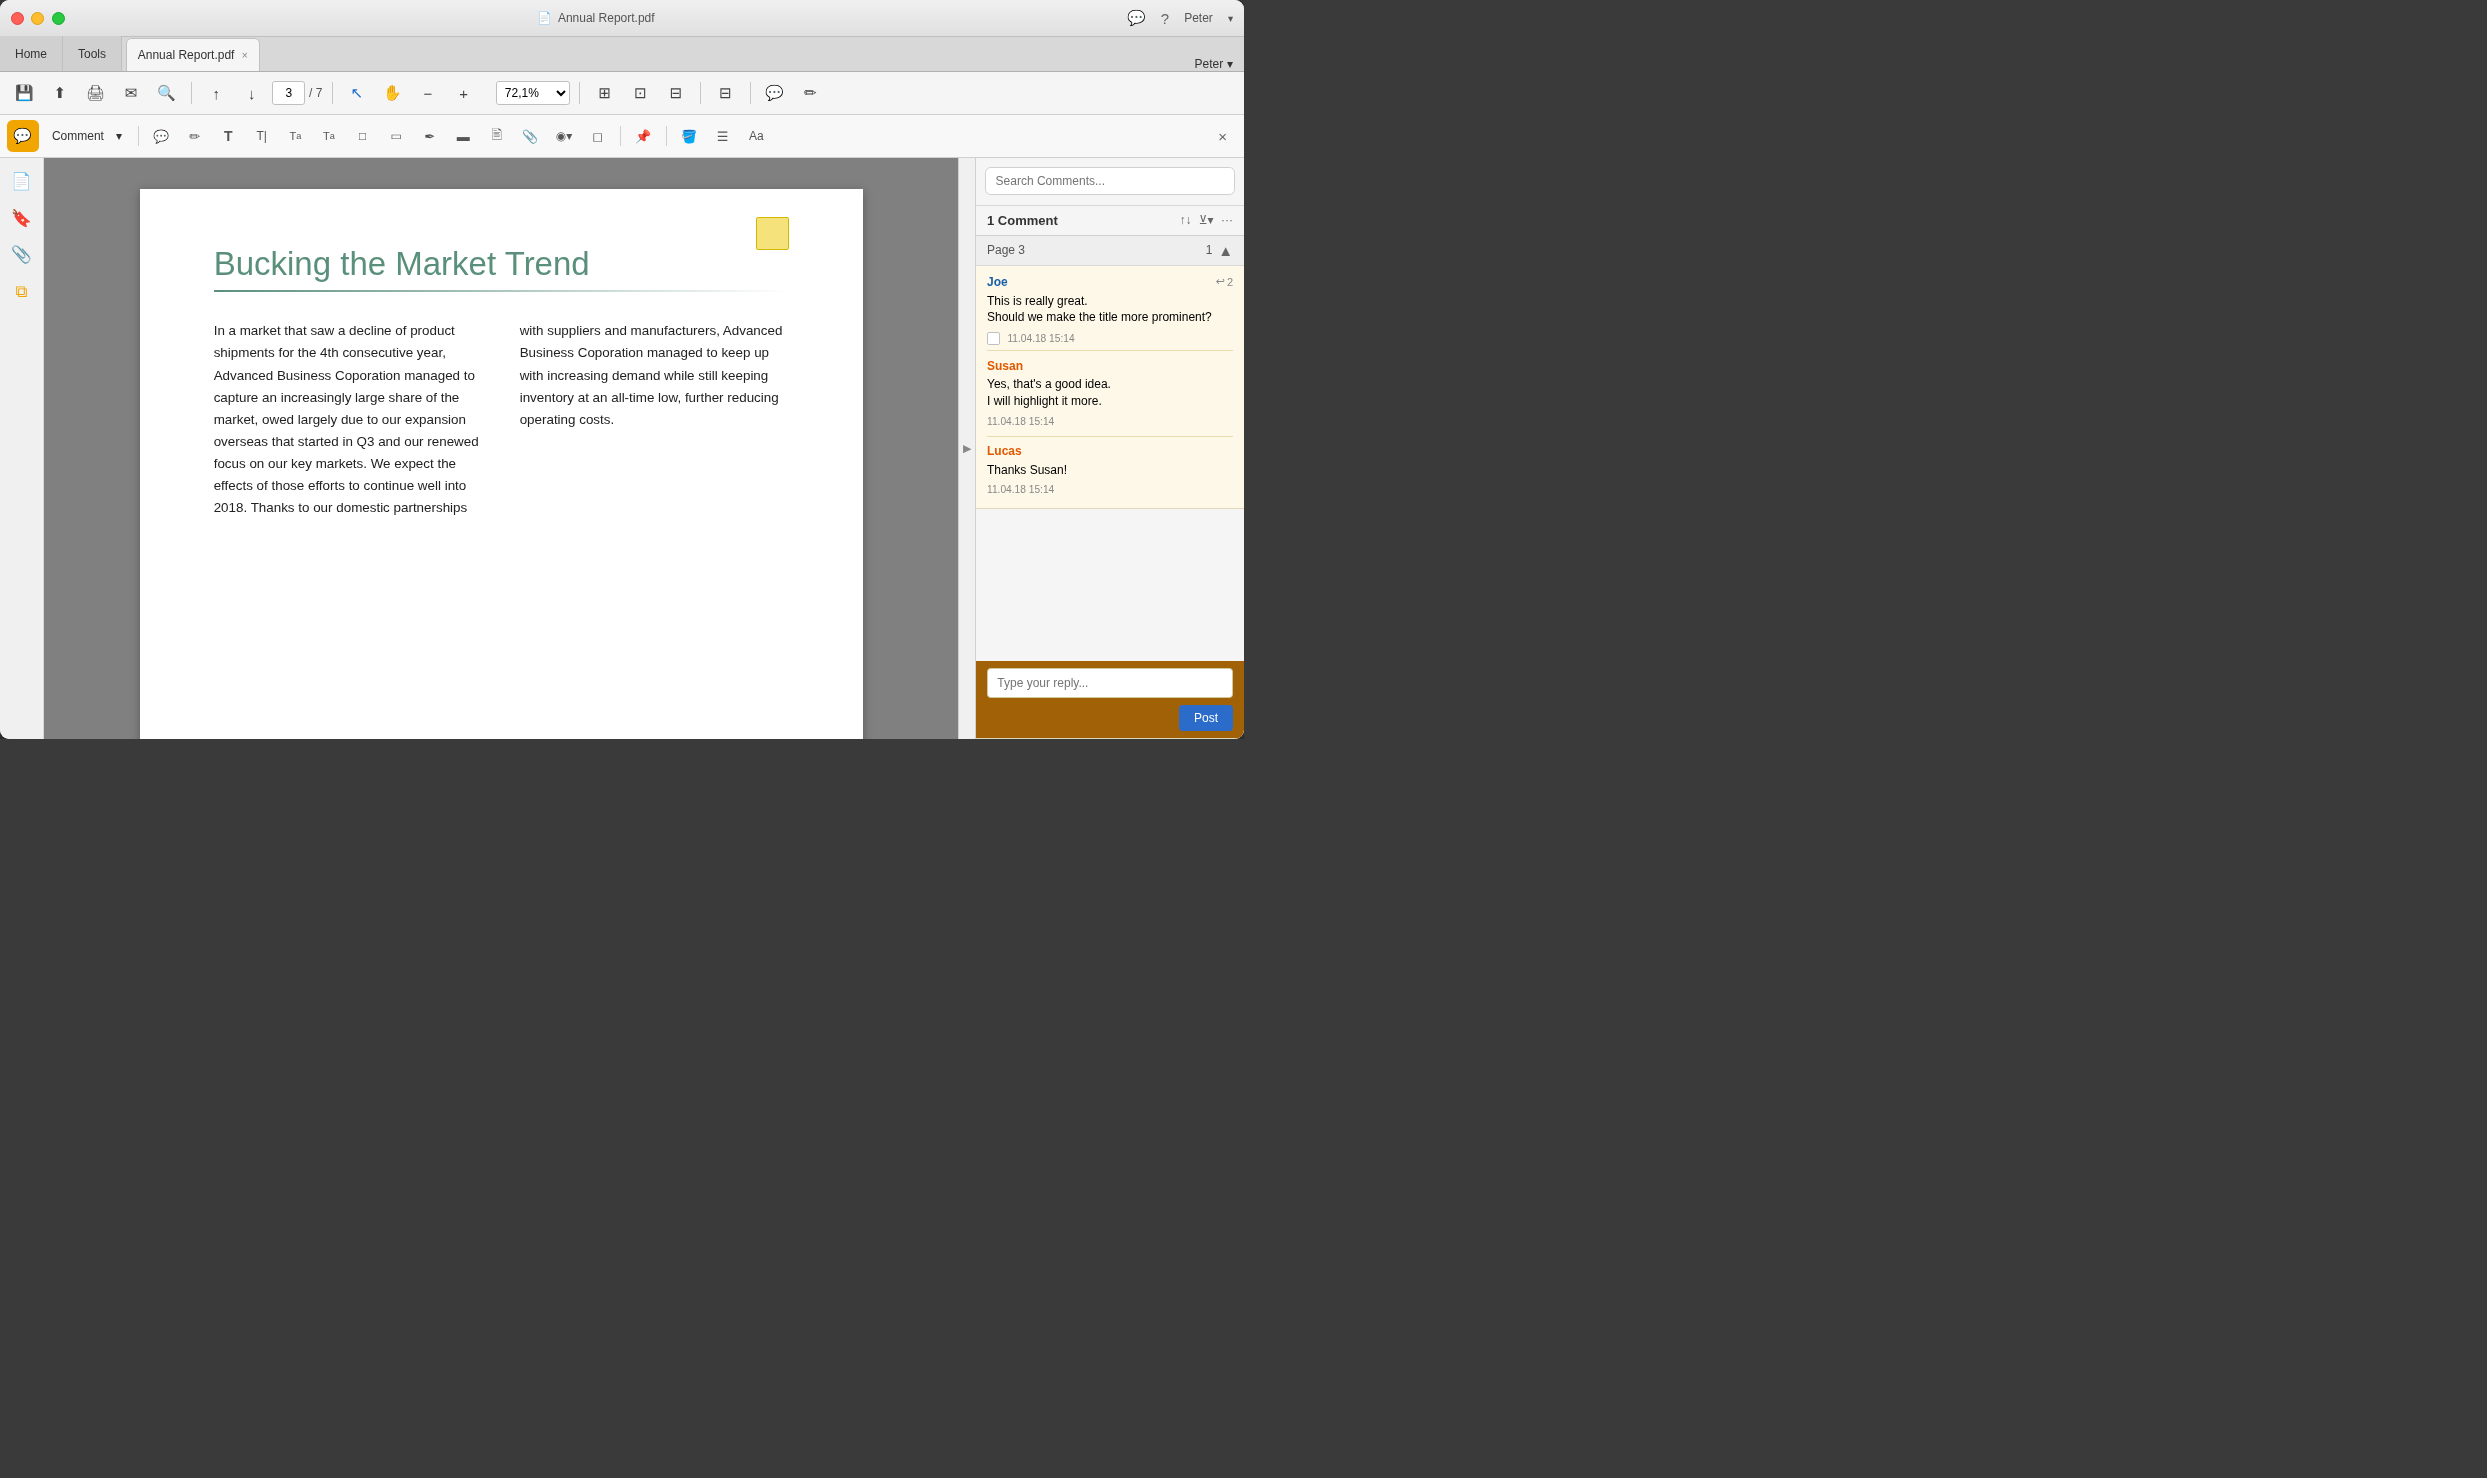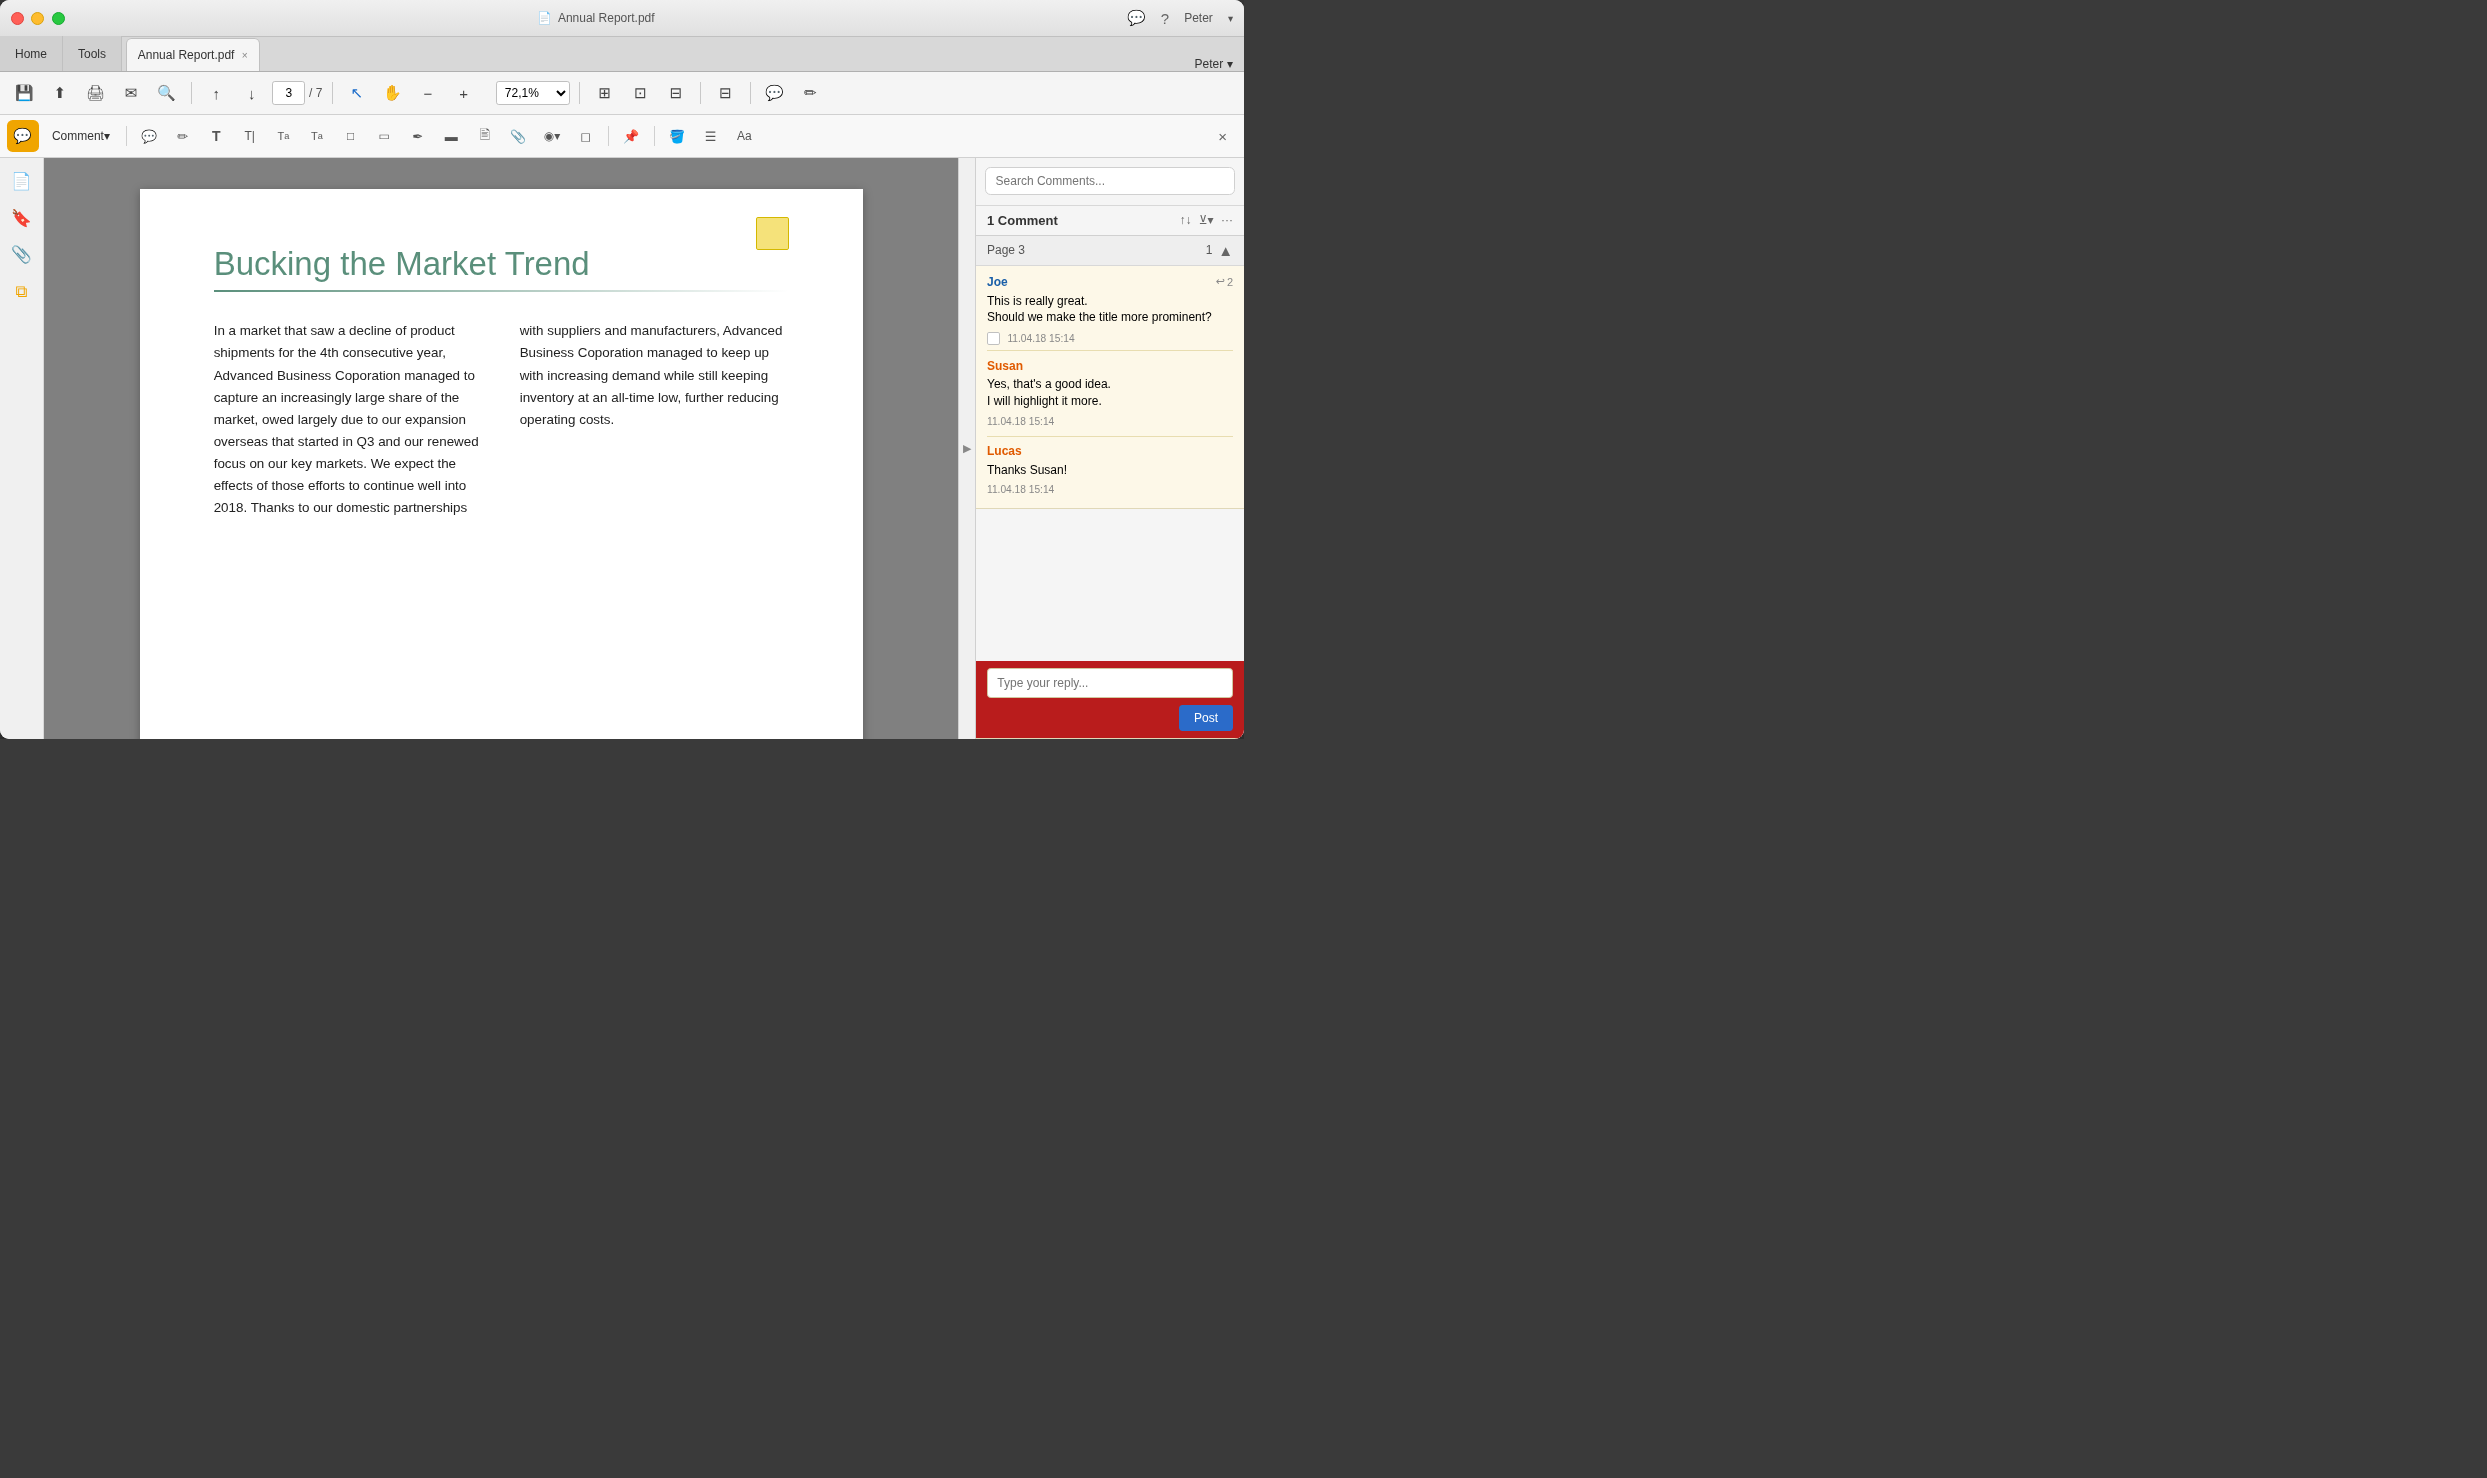--- a/index.html
+++ b/index.html
@@ -32,21 +32,21 @@
     .toolbar-btn { width: 30px; height: 30px; display: flex; align-items: center; justify-content: center; cursor: pointer; border-radius: 3.7px; color: #444; font-size: 15px; }
     .toolbar-separator { width: 0.9px; height: 22px; background: #c8c8c8; margin: 0 3.7px; }
     .page-nav { display: flex; align-items: center; gap: 3.7px; }
     .page-input { width: 33px; height: 24px; border: 0.9px solid #c0c0c0; border-radius: 2.8px; text-align: center; font-size: 12px; background: white; }
     .page-total { font-size: 12px; color: #555; }
     .zoom-select { height: 24px; border: 0.9px solid #c0c0c0; border-radius: 2.8px; font-size: 12px; background: white; padding: 0 3.7px; cursor: pointer; width: 74px; margin-left: 12px; }
 
     
     .comment-toolbar { background: #f8f8f8; height: 43px; display: flex; align-items: center; padding: 0 7.4px; gap: 5.6px; border-bottom: 0.9px solid #d0d0d0; flex-shrink: 0; }
     .comment-active-btn { background: #f0a500; width: 31.5px; height: 31.5px; border-radius: 5.6px; display: flex; align-items: center; justify-content: center; color: white; font-size: 15px; cursor: pointer; }
-    .comment-label-btn { display: flex; align-items: center; gap: 0; font-size: 12px; color: #333; cursor: pointer; padding: 3.7px 7.4px; border-radius: 3.7px; }
+    .comment-label-btn { display: flex; align-items: center; gap: 12px; font-size: 12px; color: #333; cursor: pointer; padding: 3.7px 7.4px; border-radius: 3.7px; }
     .ct-btn { width: 28px; height: 28px; display: flex; align-items: center; justify-content: center; cursor: pointer; border-radius: 3.7px; color: #555; font-size: 13px; }
     .ct-separator { width: 0.9px; height: 20.4px; background: #d0d0d0; margin: 0 2.8px; }
     .ct-close { margin-left: auto; width: 28px; height: 28px; display: flex; align-items: center; justify-content: center; cursor: pointer; color: #666; font-size: 15px; }
 
     
     .main { display: flex; flex: 1; overflow: hidden; }
 
     
     .left-sidebar { width: 44px; background: #f0f0f0; border-right: 0.9px solid #d8d8d8; display: flex; flex-direction: column; align-items: center; padding: 7.4px 0; gap: 3.7px; flex-shrink: 0; }
     .sidebar-icon { width: 33px; height: 33px; display: flex; align-items: center; justify-content: center; cursor: pointer; border-radius: 3.7px; color: #555; font-size: 16.7px; }
@@ -75,21 +75,21 @@
     .comment-author { font-size: 12px; font-weight: 700; }
     .author-joe { color: #1a5fa8; }
     .author-susan { color: #e05a00; }
     .author-lucas { color: #e05a00; }
     .comment-header-row { display: flex; align-items: center; justify-content: space-between; margin-bottom: 3.7px; }
     .comment-reply-icon { color: #888; font-size: 11px; display: flex; align-items: center; gap: 1.9px; }
     .comment-text { font-size: 12px; color: #000000; line-height: 1.4; margin-bottom: 5.6px; }
     .comment-meta { display: flex; align-items: center; gap: 7.4px; font-size: 10.2px; color: #888; }
     .comment-checkbox { width: 13px; height: 13px; border: 0.9px solid #c0c0c0; background: white; display: inline-block; border-radius: 1.9px; cursor: pointer; }
     .reply-item { padding: 7.4px 0 3.7px 0; border-top: 0.9px solid #e8ddb0; margin-top: 5.6px; }
-    .reply-input-area { margin-top: 7.4px; padding: 7.4px 11px; background: #b91c1c; border-bottom: 0.9px solid #e0d8b8; }
+    .reply-input-area { margin-top: 7.4px; padding: 7.4px 11px; background: #a16207; border-bottom: 0.9px solid #e0d8b8; }
     .reply-input { width: 100%; height: 30px; border: 0.9px solid #d0c8a0; border-radius: 3.7px; padding: 0 9.3px; font-size: 12px; color: #aaa; background: white; }
     .post-btn { margin-top: 7.4px; float: right; background: #2b6bc9; color: white; border: none; border-radius: 3.7px; padding: 5.6px 15px; font-size: 12px; cursor: pointer; }
 
     
     .pdf-title { font-size: 33px; font-weight: 400; color: #5a8f7b; margin-bottom: 7.4px; }
     .pdf-subtitle { font-size: 24px; font-weight: 700; color: #2a2a2a; margin-bottom: 18.5px; }
     .pdf-divider { height: 1.9px; background: linear-gradient(90deg, #5a8f7b, transparent); margin-bottom: 28px; }
     .pdf-columns { display: flex; gap: 37px; }
     .pdf-col { flex: 1; font-size: 13.4px; color: #222; line-height: 1.65; }
     .sticky-note { position: absolute; top: 28px; right: 74px; width: 33px; height: 33px; background: #f5e27a; border: 1.9px solid #d4b800; border-radius: 1.9px; cursor: pointer; }

